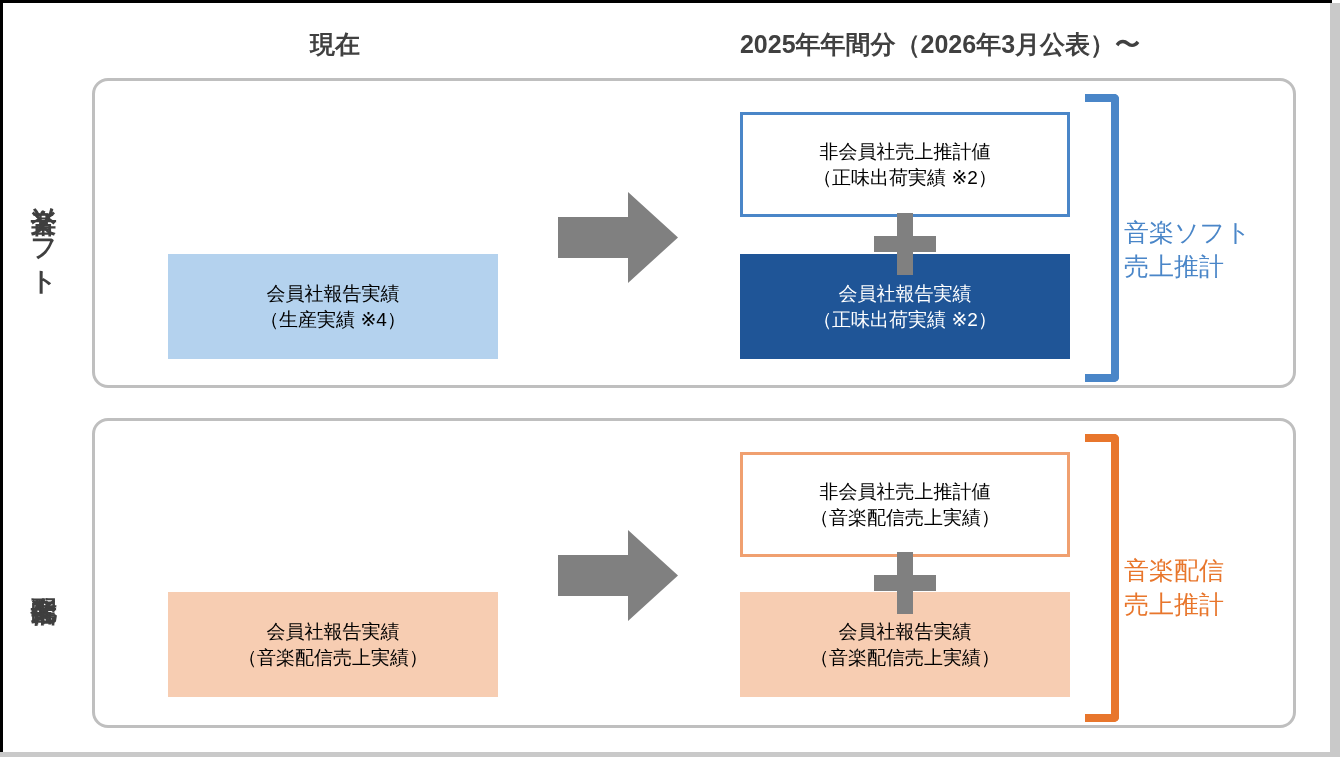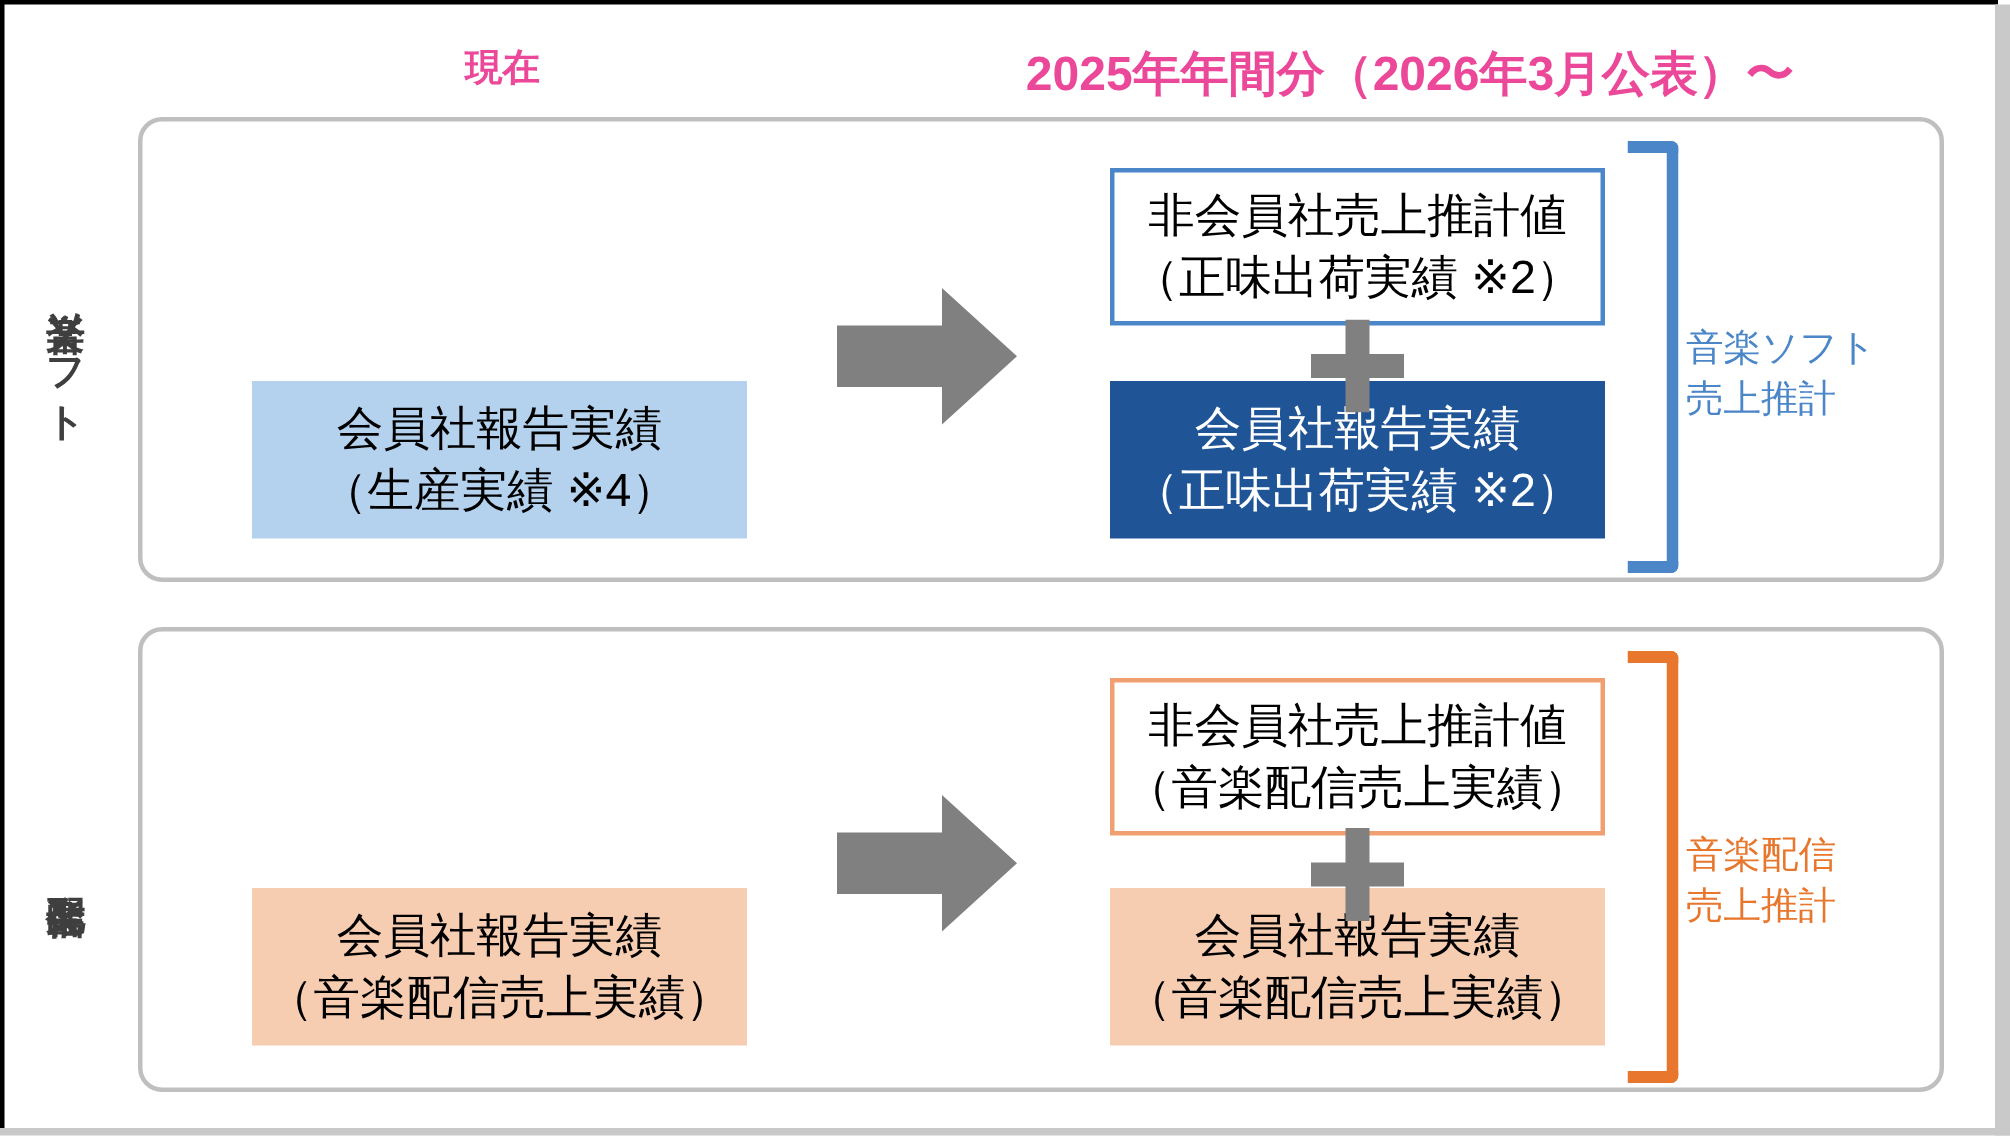--- a/index.html
+++ b/index.html
@@ -49,35 +49,35 @@
     right: 0; top: 3px;
     width: 10px;
     height: 754px;
     background: #c9c9c9;
   }
 
   
   .col-header {
     position: absolute;
     font-weight: bold;
-    color: #ec4899;
+    color: #404040;
     white-space: nowrap;
     text-align: center;
   }
   #header-current {
     left: 190px;
     top: 28px;
     width: 290px;
     font-size: 25px;
   }
   #header-future {
     left: 660px;
     top: 28px;
     width: 560px;
-    font-size: 32px;
+    font-size: 25px;
   }
 
   
   .row-label {
     position: absolute;
     writing-mode: vertical-rl;
     text-orientation: upright;
     font-weight: bold;
     color: #3f3f3f;
     font-size: 26px;
@@ -118,21 +118,21 @@
   }
 
   
   .box {
     position: absolute;
     box-sizing: border-box;
     display: flex;
     flex-direction: column;
     align-items: center;
     justify-content: center;
-    font-size: 31px;
+    font-size: 19px;
     line-height: 1.32;
     text-align: center;
     white-space: nowrap;
   }
   .box .line2 { display: block; }
 
   #box-current-software {
     left: 168px;
     top: 254px;
     width: 330px;

